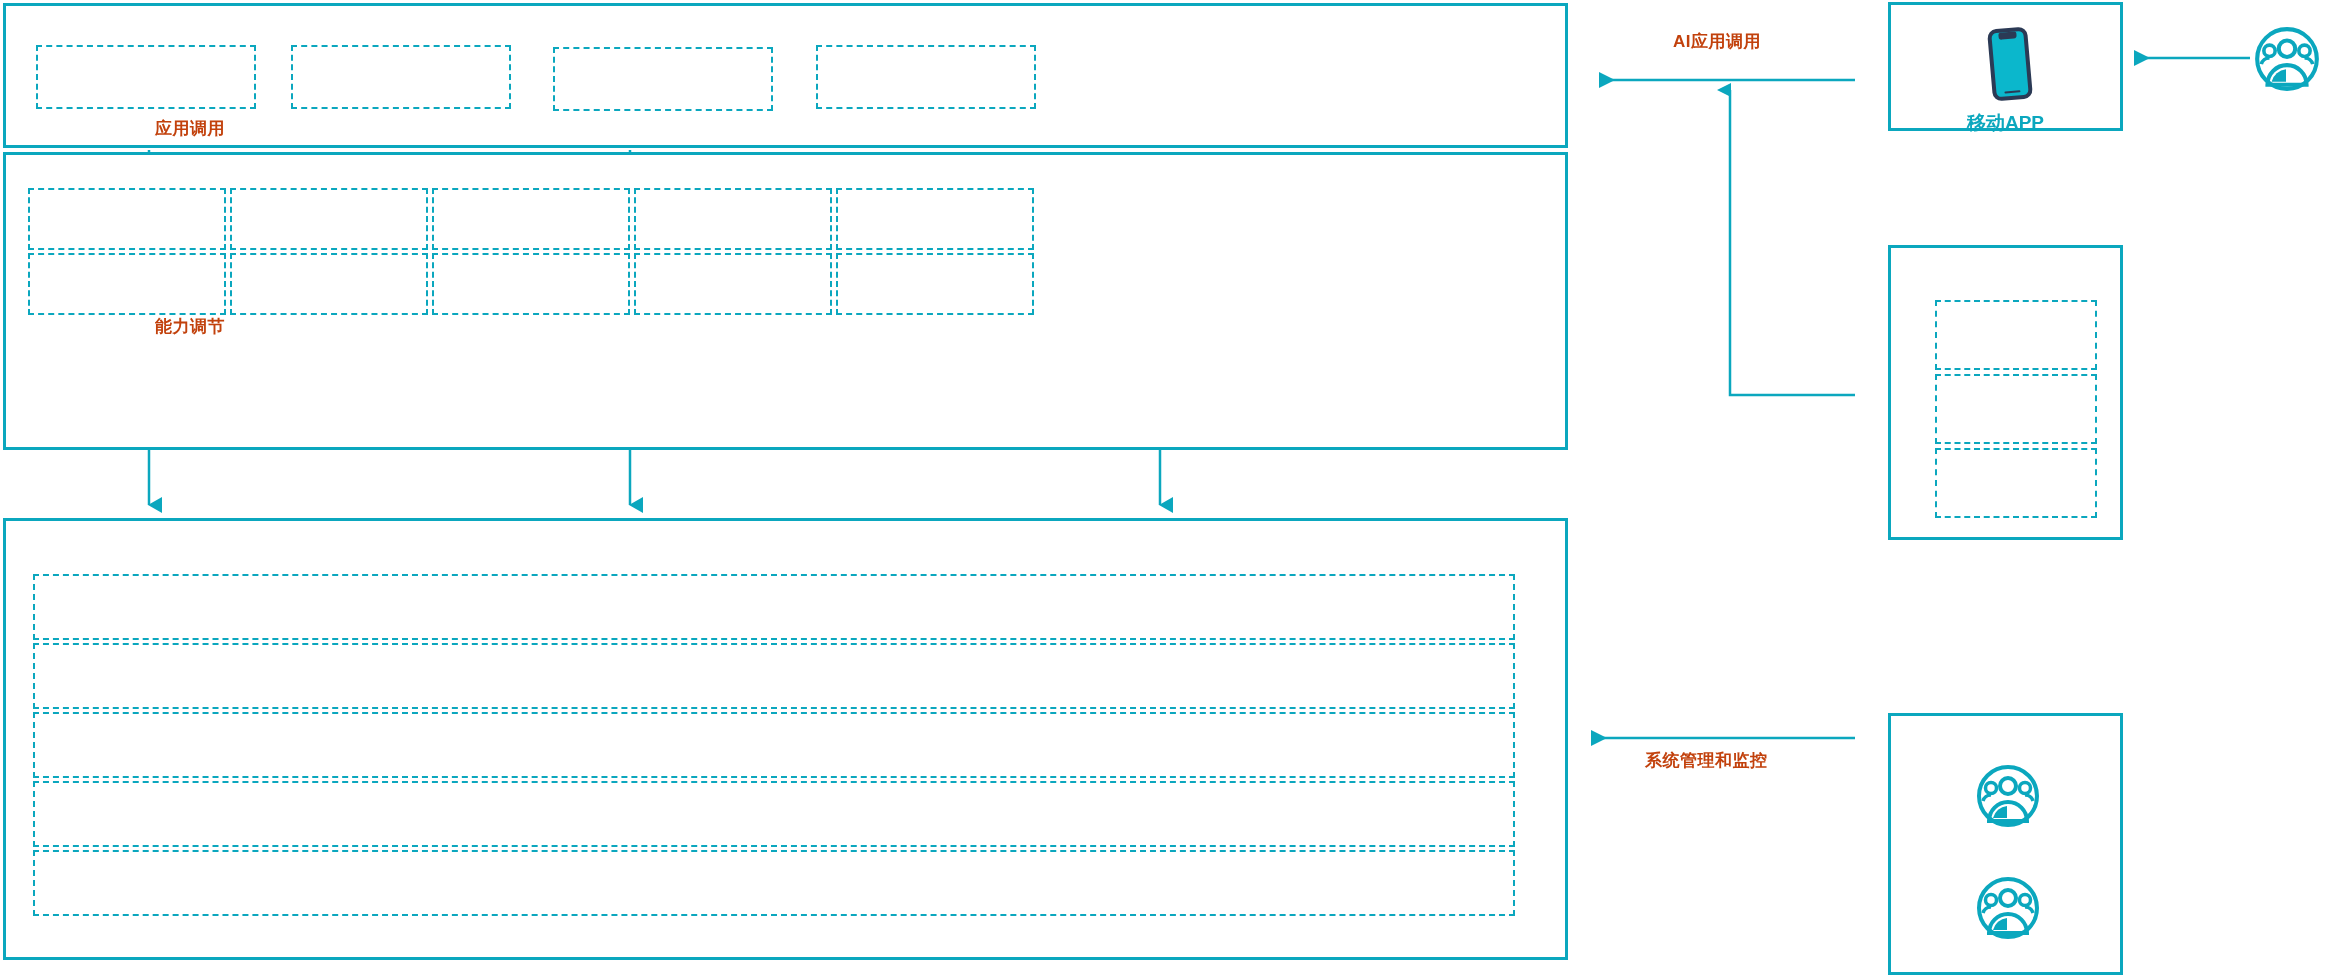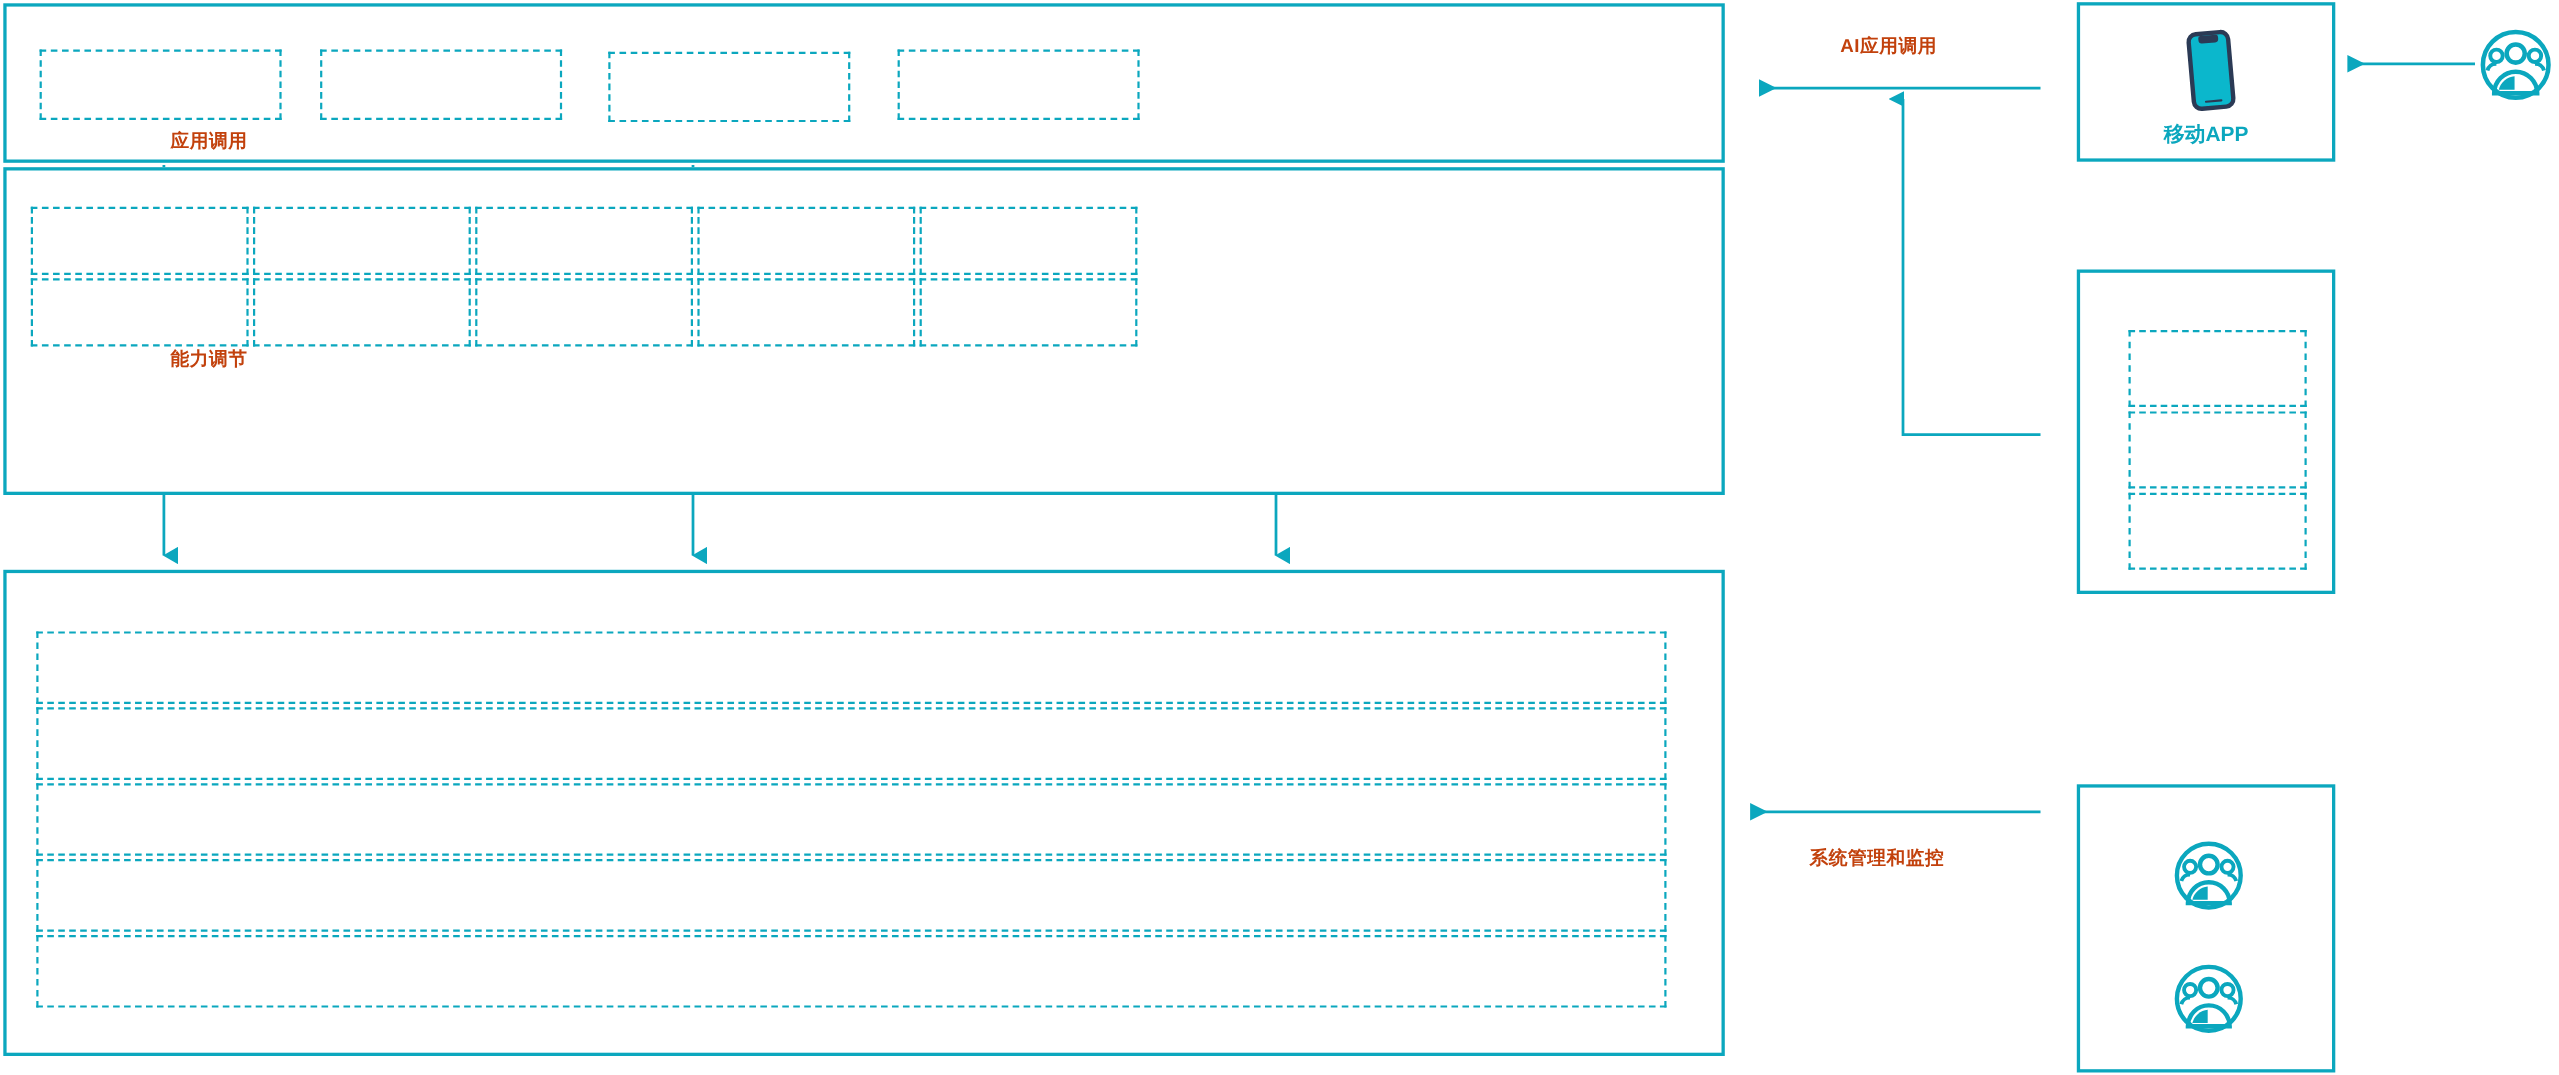--- a/index.html
+++ b/index.html
@@ -146,21 +146,21 @@
   <div class="flow-label" style="left:155px; top:318px;font-family:Liberation Serif, serif;">能力调节</div>
 
   <div class="panel" style="left:3px; top:518px; width:1565px; height:442px;">
     <div class="dbox" style="left:27px; top:53px; width:1482px; height:66px;"></div>
     <div class="dbox" style="left:27px; top:122px; width:1482px; height:66px;"></div>
     <div class="dbox" style="left:27px; top:191px; width:1482px; height:66px;"></div>
     <div class="dbox" style="left:27px; top:260px; width:1482px; height:66px;"></div>
     <div class="dbox" style="left:27px; top:329px; width:1482px; height:66px;"></div>
   </div>
 
-  <div class="panel" style="left:1888px; top:2px; width:235px; height:145px;">
+  <div class="panel" style="left:1888px; top:2px; width:235px; height:129px;">
     <svg class="icon" style="left:88px; top:20px;" width="62" height="78" viewBox="0 0 62 78" xmlns="http://www.w3.org/2000/svg">
       <g transform="rotate(-5 31 39)">
         <rect x="13" y="5" width="36" height="68" rx="7" ry="7" fill="#0BB7CC" stroke="#2B3A55" stroke-width="4"></rect>
         <path d="M24 7 h14 a2 2 0 0 1 2 2 v2 a3 3 0 0 1 -3 3 h-12 a3 3 0 0 1 -3 -3 v-2 a2 2 0 0 1 2 -2 z" fill="#2B3A55"></path>
         <line x1="24" y1="67" x2="38" y2="67" stroke="#2B3A55" stroke-width="2" stroke-linecap="round"></line>
       </g>
     </svg>
     <div class="node-label" style="left:0; right:0; top:108px; width:100%;">移动APP</div>
   </div>
 
@@ -199,15 +199,15 @@
     <circle cx="15" cy="27" r="5.5" fill="none" stroke="#0BA7BE" stroke-width="3.5"></circle>
     <circle cx="49" cy="27" r="5.5" fill="none" stroke="#0BA7BE" stroke-width="3.5"></circle>
     <path d="M7 40 a8 8 0 0 1 8 -6" fill="none" stroke="#0BA7BE" stroke-width="3.5"></path>
     <path d="M57 40 a8 8 0 0 0 -8 -6" fill="none" stroke="#0BA7BE" stroke-width="3.5"></path>
     <path d="M13 60 a19 19 0 0 1 38 0 z" fill="none" stroke="#0BA7BE" stroke-width="4"></path>
     <path d="M17 57 a16 16 0 0 1 14 -12 l0 12 z" fill="#0BA7BE"></path>
   </svg>
 
   <div class="flow-label" style="left:1673px; top:33px;">AI应用调用</div>
 
-  <div class="flow-label" style="left:1645px; top:771px;">系统管理和监控</div>
+  <div class="flow-label" style="left:1645px; top:752px;">系统管理和监控</div>
 
 </div>
 
 </body></html>

